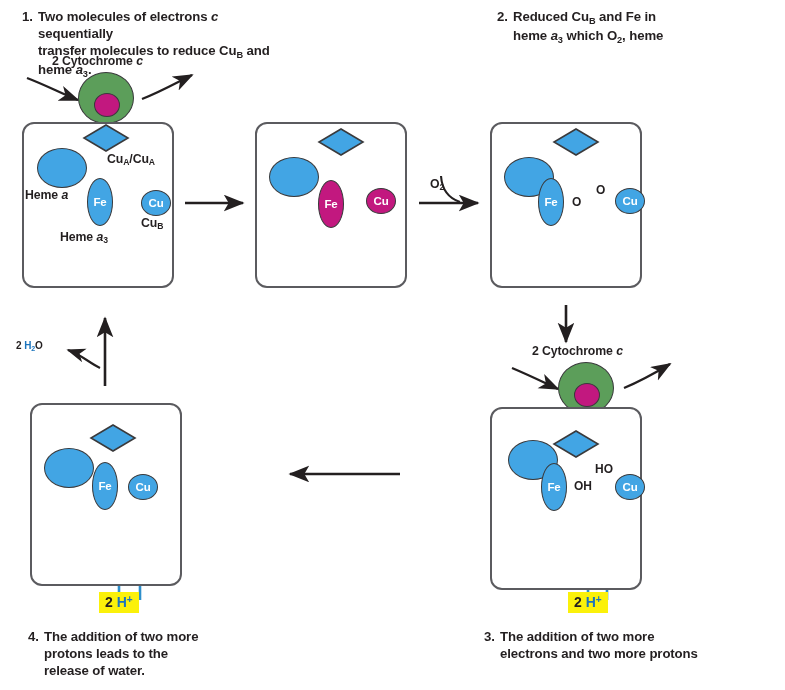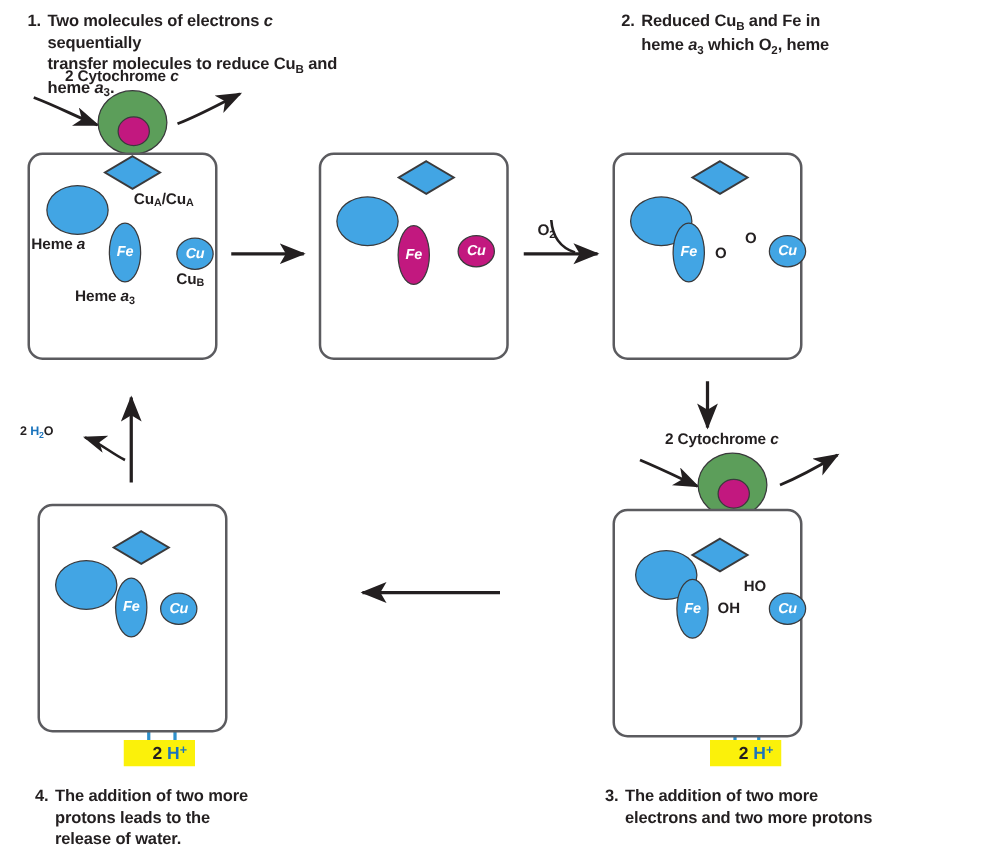--- a/index.html
+++ b/index.html
@@ -85,21 +85,20 @@
   .lbl-in {
     position: absolute;
     left: 0; top: 0; right: 0; bottom: 0;
     display: flex;
     align-items: center;
     justify-content: center;
     font-size: 11.5px;
     font-weight: bold;
     color: #ffffff;
     letter-spacing: -0.2px;
-    font-style: italic;
   }
 
   
   .cytc-outer {
     position: absolute;
     width: 54px; height: 50px;
     border-radius: 50%;
     background: #5c9e5a;
     border: 1.6px solid #3a3a3c;
   }
@@ -119,21 +118,21 @@
     font-weight: bold;
     color: #231f20;
     white-space: nowrap;
     letter-spacing: -0.1px;
   }
   .lbl-sm { font-size: 11.4px; }
   .blue-txt { color: #1b74bd; }
 
   .highlight {
     background: #fbf10a;
-    padding: 2px 6px 3px 23px;
+    padding: 2px 6px 3px 6px;
     font-size: 14px;
     font-weight: bold;
     letter-spacing: 0px;
   }
   .highlight .hplus { color: #1b74bd; }
 
   .atom-o {
     position: absolute;
     font-size: 12px;
     font-weight: bold;

